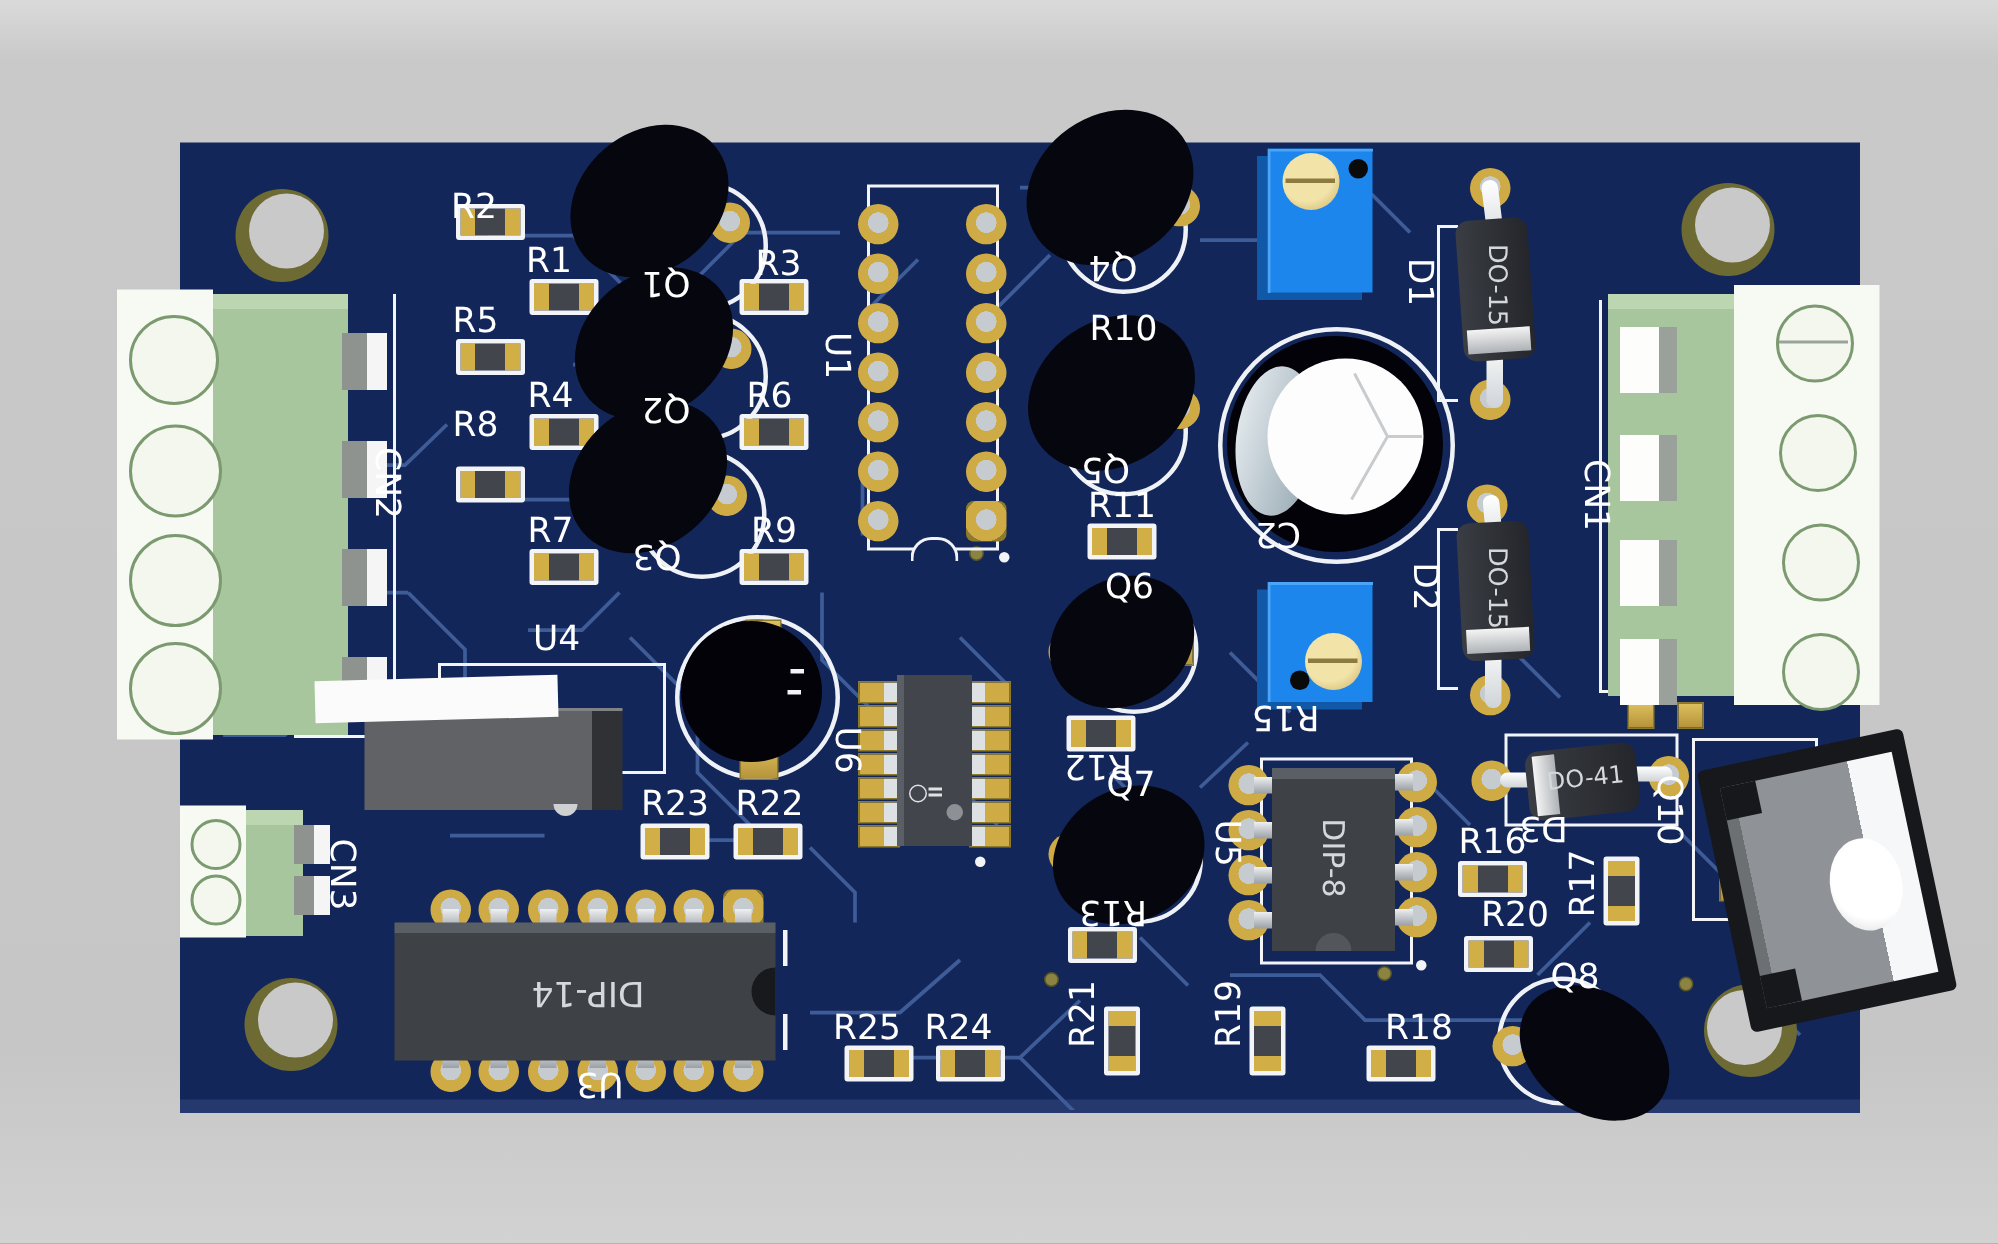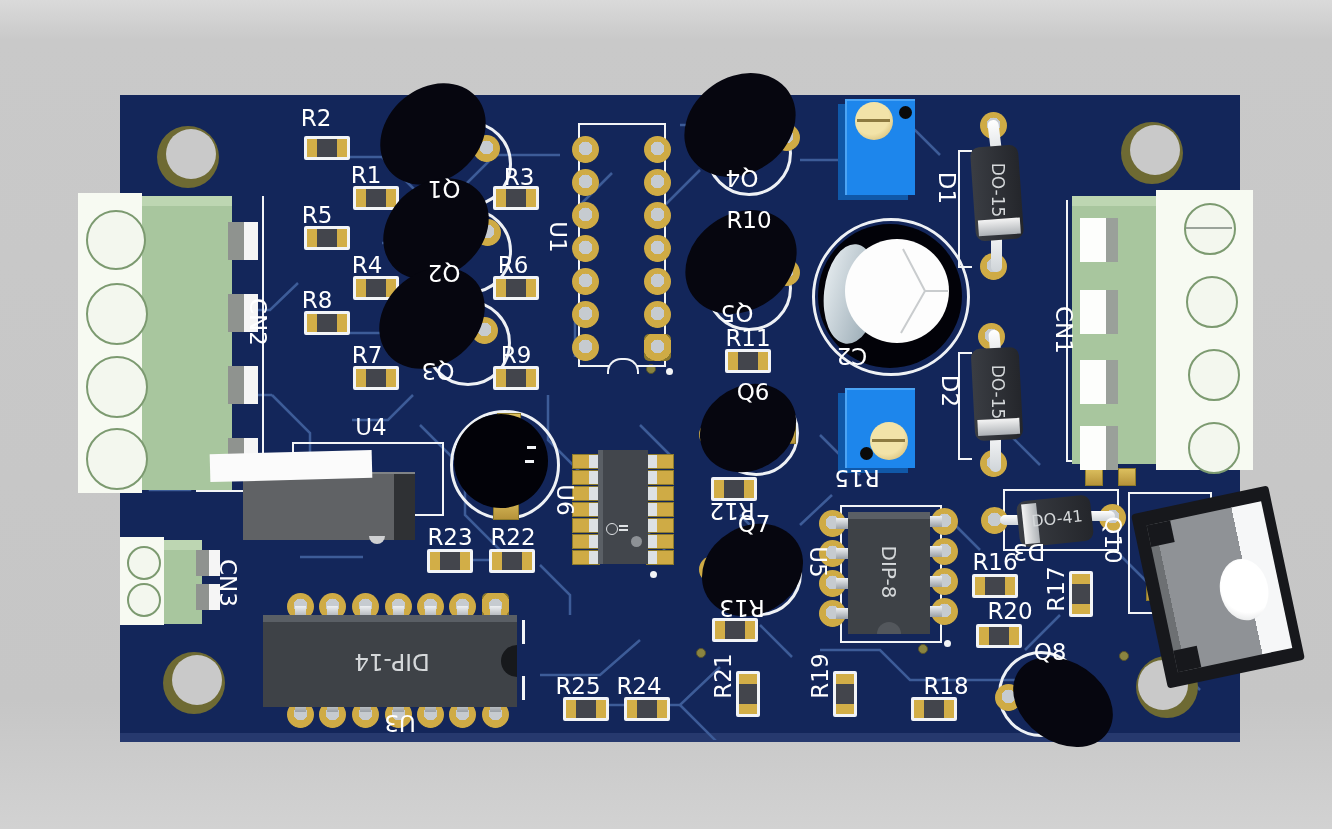--- a/index.html
+++ b/index.html
@@ -446,27 +446,27 @@
     <div id="q10body">
       <div id="q10frame"></div>
       <div id="q10metal">
           <div id="q10hole"></div>
         </div>
       <div class="q10notch" style="left:13px;top:14px"></div>
       <div class="q10notch" style="left:13px;bottom:14px"></div>
     </div>
   </div>
 
-  <div class="lbl" style="left:316px;top:118px;transform:translate(-50%,-50%)">R2</div>
+  <div class="lbl" style="left:316px;top:139px;transform:translate(-50%,-50%)">R2</div>
   <div class="lbl" style="left:366px;top:175px;transform:translate(-50%,-50%)">R1</div>
   <div class="lbl" style="left:519px;top:177px;transform:translate(-50%,-50%)">R3</div>
   <div class="lbl" style="left:317px;top:215px;transform:translate(-50%,-50%)">R5</div>
   <div class="lbl" style="left:367px;top:265px;transform:translate(-50%,-50%)">R4</div>
   <div class="lbl" style="left:513px;top:265px;transform:translate(-50%,-50%)">R6</div>
-  <div class="lbl" style="left:317px;top:300px;transform:translate(-50%,-50%)">R8</div>
+  <div class="lbl" style="left:317px;top:284px;transform:translate(-50%,-50%)">R8</div>
   <div class="lbl" style="left:367px;top:355px;transform:translate(-50%,-50%)">R7</div>
   <div class="lbl" style="left:516px;top:355px;transform:translate(-50%,-50%)">R9</div>
   <div class="lbl" style="left:749px;top:220px;transform:translate(-50%,-50%)">R10</div>
   <div class="lbl" style="left:748px;top:338px;transform:translate(-50%,-50%)">R11</div>
   <div class="lbl" style="left:732px;top:510px;transform:translate(-50%,-50%) rotate(180deg)">R12</div>
   <div class="lbl" style="left:742px;top:607px;transform:translate(-50%,-50%) rotate(180deg)">R13</div>
   <div class="lbl" style="left:857px;top:477px;transform:translate(-50%,-50%) rotate(180deg)">R15</div>
   <div class="lbl" style="left:995px;top:562px;transform:translate(-50%,-50%)">R16</div>
   <div class="lbl" style="left:1056px;top:589px;transform:translate(-50%,-50%) rotate(-90deg)">R17</div>
   <div class="lbl" style="left:946px;top:686px;transform:translate(-50%,-50%)">R18</div>

